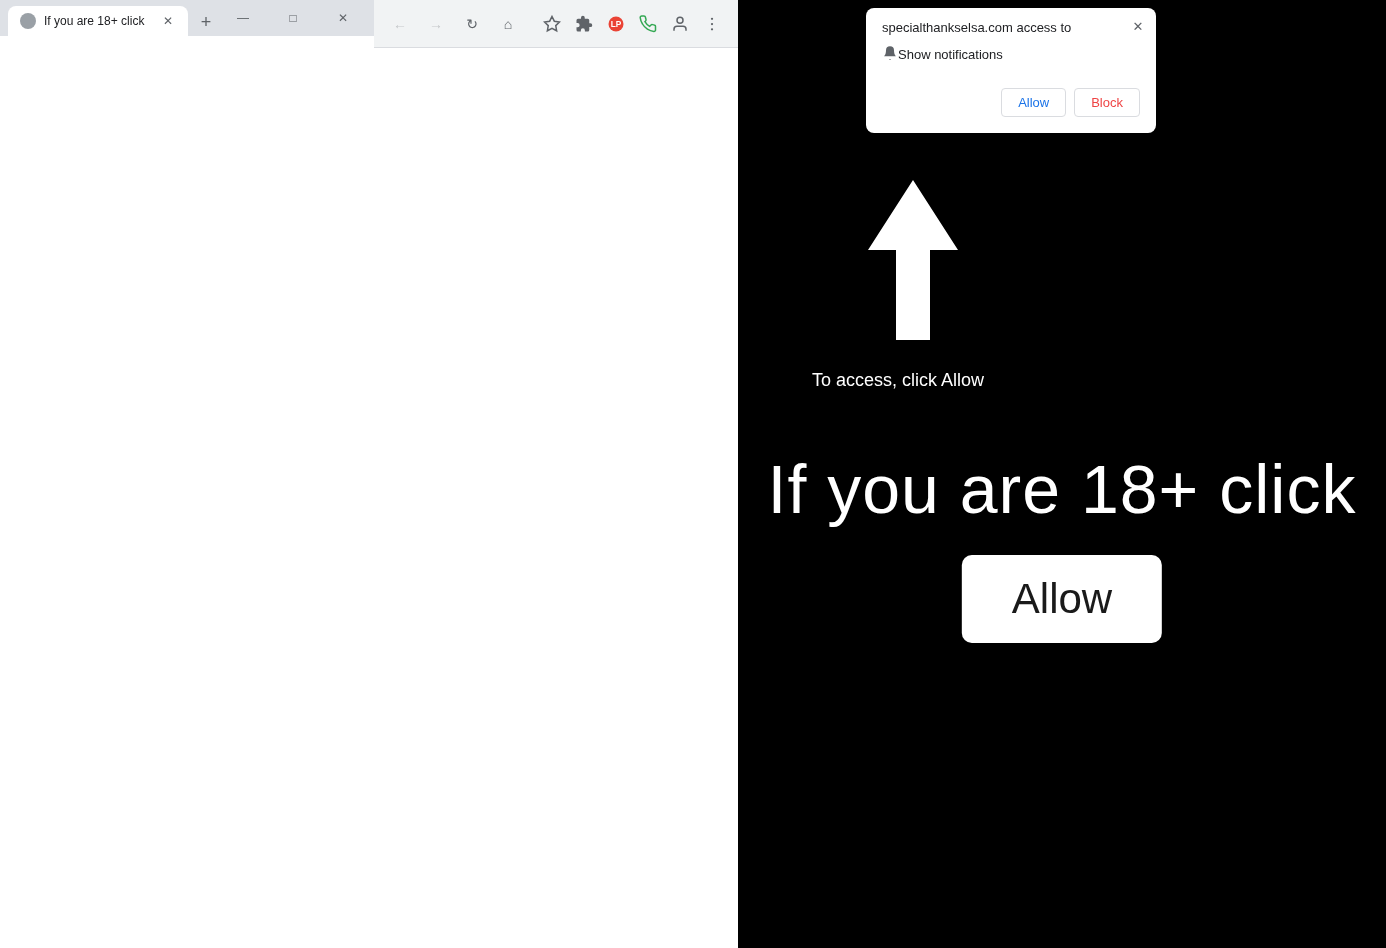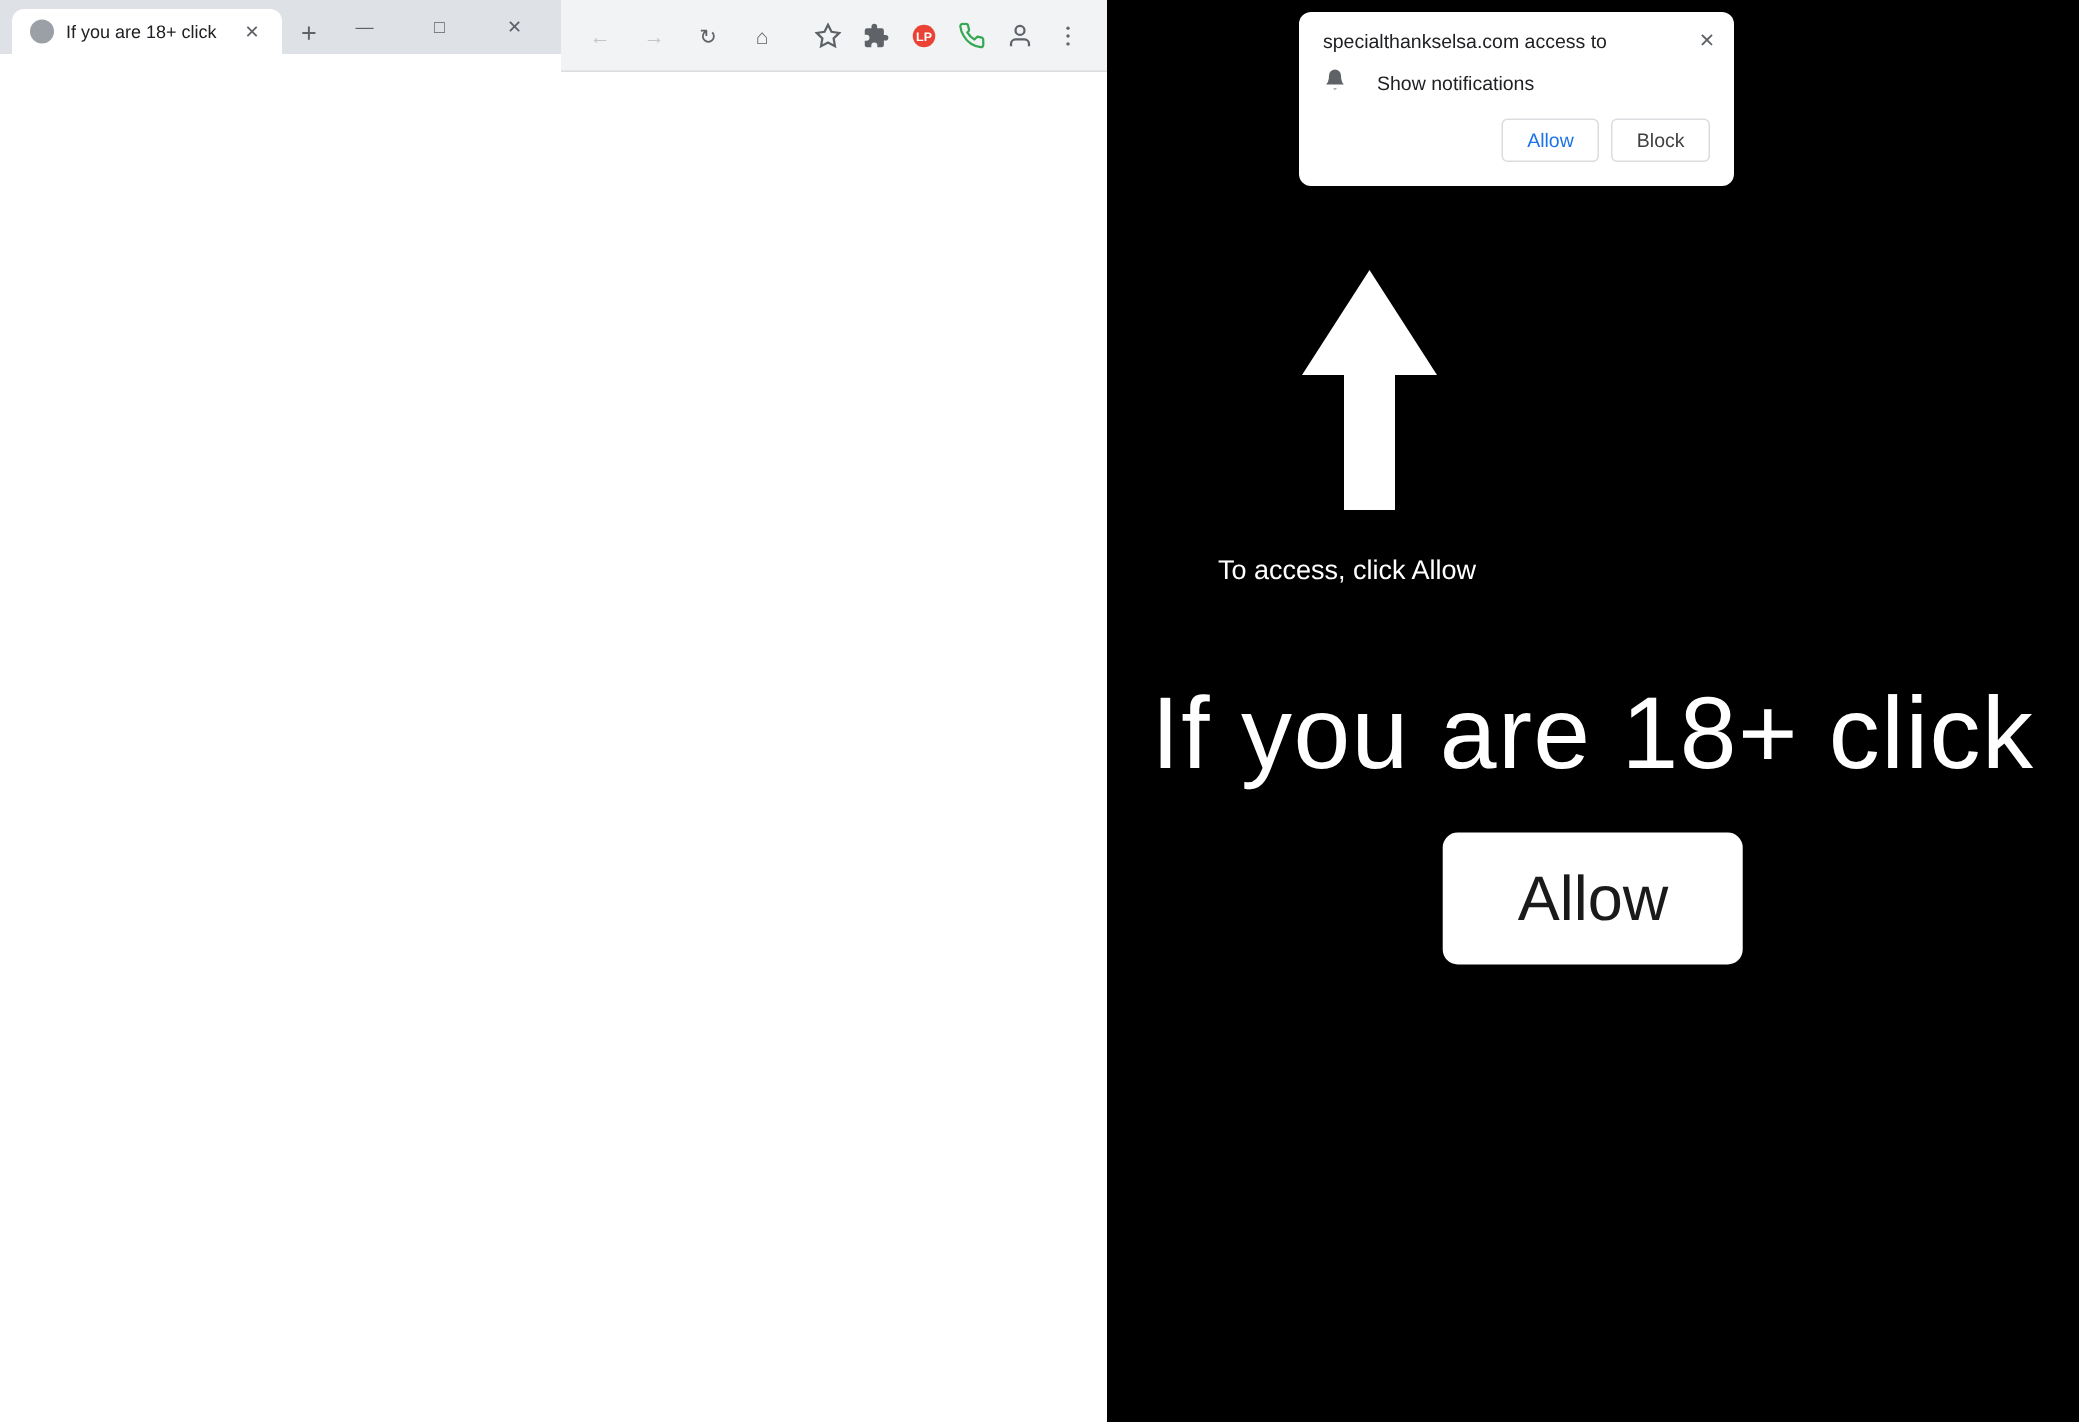--- a/index.html
+++ b/index.html
@@ -213,22 +213,22 @@
     .popup-site {
       font-size: 13px;
       color: #202124;
       margin-bottom: 10px;
       padding-right: 20px;
     }
 
     .popup-permission-row {
       display: flex;
       align-items: center;
-      gap: 20px;
-      margin-bottom: 14px;
+      gap: 0;
+      margin-bottom: 24px;
     }
 
     .bell-icon {
       font-size: 15px;
       color: #5f6368;
     }
 
     .popup-permission-text {
       font-size: 13px;
       color: #202124;
@@ -245,21 +245,21 @@
       border-radius: 4px;
       font-size: 13px;
       cursor: pointer;
       border: 1px solid #dadce0;
       background: #fff;
       color: #1a73e8;
       font-weight: 500;
     }
 
     .popup-btn.block {
-      color: #404040;
+      color: #ef4444;
     }
 
     
     .arrow-container {
       position: absolute;
       top: 180px;
       left: 130px;
     }
 
     .arrow-up {

